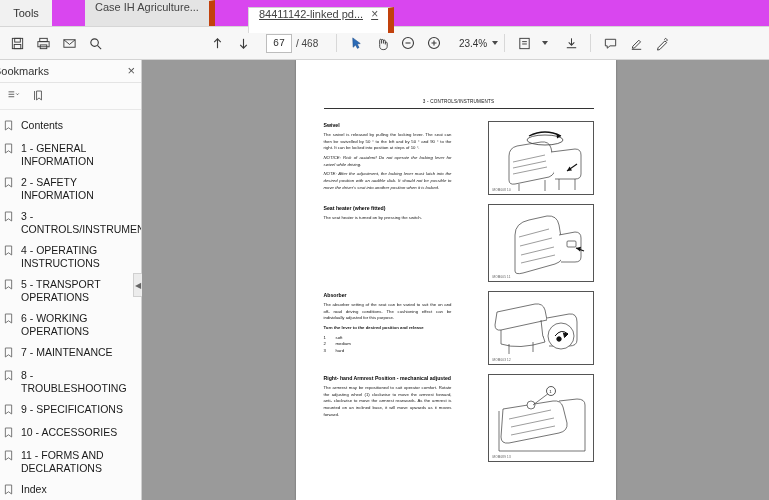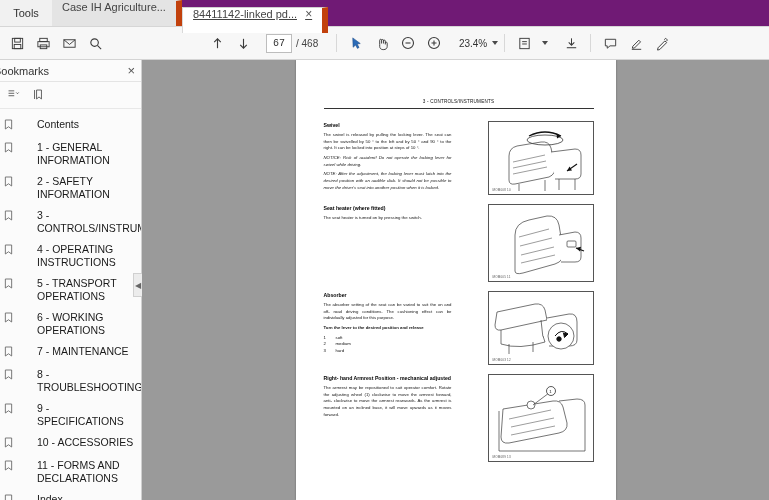--- a/index.html
+++ b/index.html
@@ -21,25 +21,26 @@
     width: 769px;
     height: 500px;
     display: flex;
     flex-direction: column;
     position: relative;
   }
 
   
   .tabbar {
     height: 26px;
-    background: #701a75;
+    background: #d946ef;
     border-bottom: 1px solid #d6d6d6;
     display: flex;
     align-items: flex-end;
     flex: 0 0 auto;
+    gap: 33px;
   }
   .tools-btn {
     width: 52px;
     height: 26px;
     display: flex;
     align-items: center;
     justify-content: center;
     font-size: 11px;
     color: #333;
     background: #f1f1f1;
@@ -201,21 +202,20 @@
     line-height: 13px;
   }
   .bm-icon {
     flex: 0 0 12px;
     margin-right: 5px;
     margin-top: 1px;
     color: #6b6b6b;
   }
   .bm-label {
     flex: 1 1 auto;
-    margin-left: 16px;
   }
   .sb-collapse {
     position: absolute;
     right: -1px;
     top: 213px;
     width: 8px;
     height: 22px;
     background: #ececec;
     border: 1px solid #d0d0d0;
     border-right: none;

